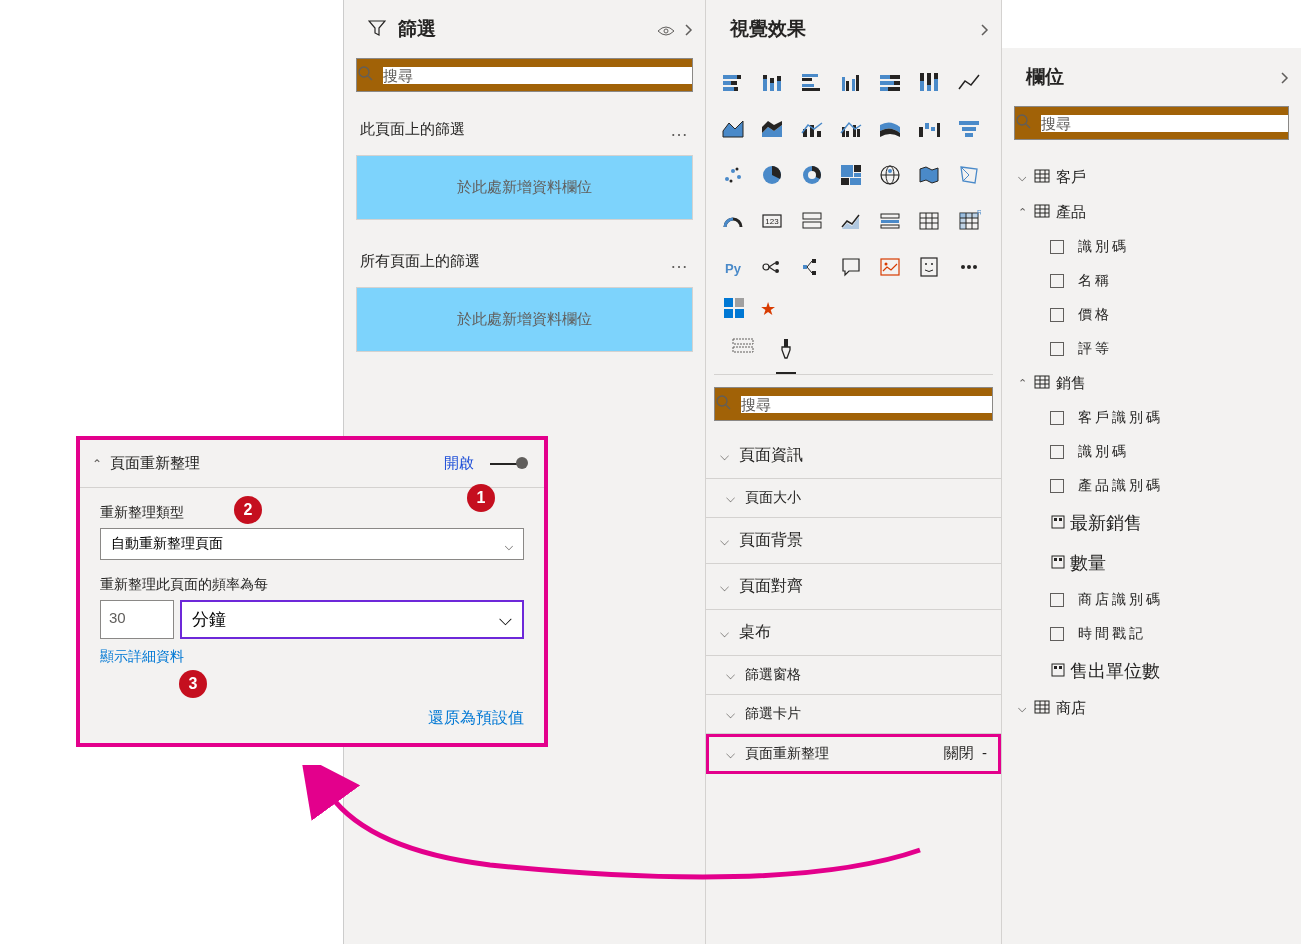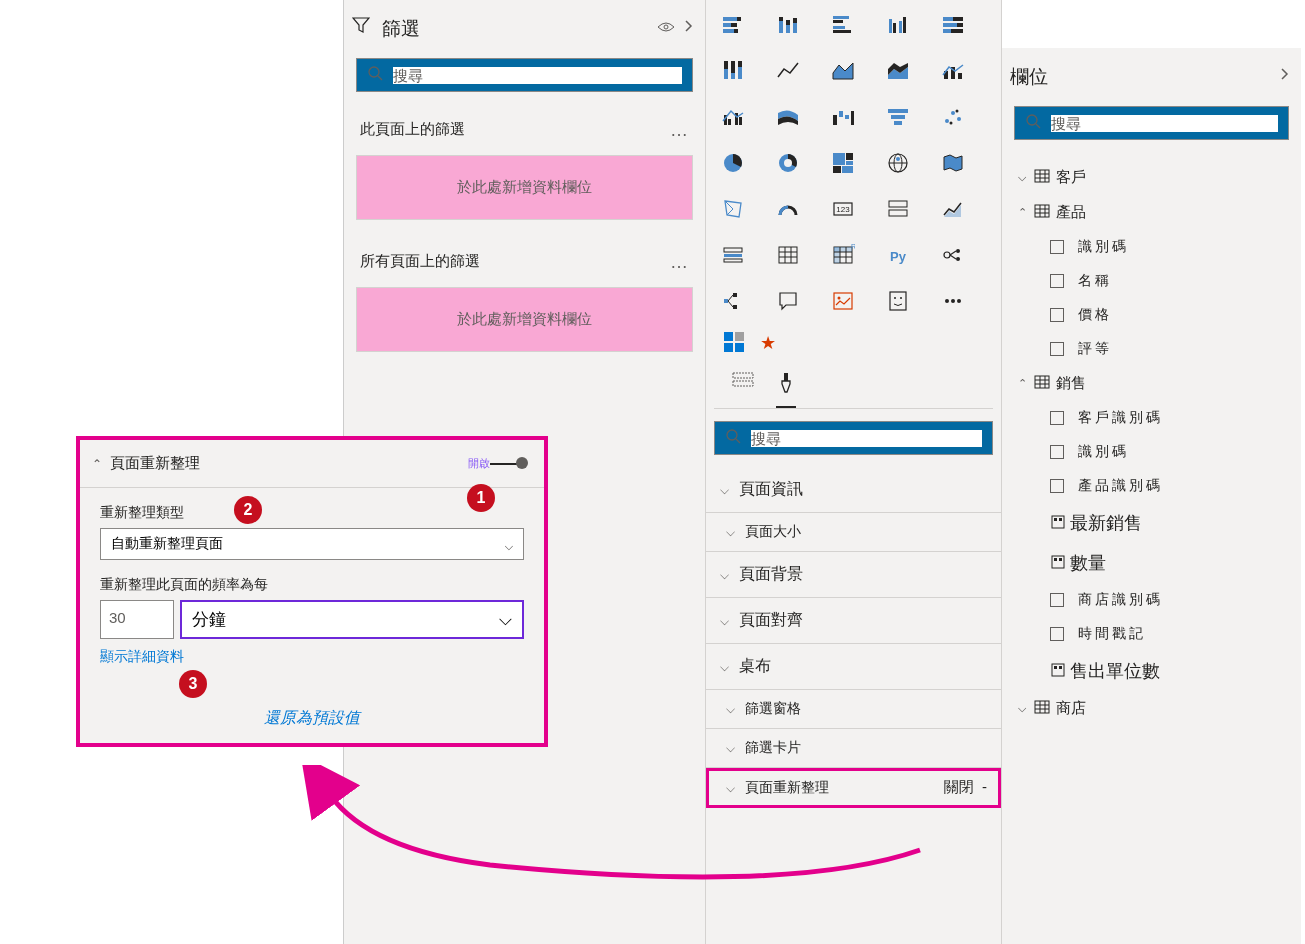--- a/index.html
+++ b/index.html
@@ -3,37 +3,37 @@
 <meta charset="utf-8">
 <style>
 * { margin: 0; padding: 0; box-sizing: border-box; font-family: "Segoe UI", "Microsoft JhengHei", sans-serif; }
 body { width: 1305px; height: 944px; background: #fff; position: relative; overflow: hidden; }
 .container { display: flex; height: 100%; }
 .canvas-area { width: 344px; background: #fff; border-right: 1px solid #ccc; position: relative; }
 .filters-pane { width: 362px; background: #f3f2f1; border-right: 1px solid #d4d2d0; display: flex; flex-direction: column; }
 .viz-pane { width: 296px; background: #f3f2f1; border-right: 1px solid #d4d2d0; display: flex; flex-direction: column; }
 .fields-pane { width: 299px; background: #f3f2f1; display: flex; flex-direction: column; margin-top: 48px; }
 
-.pane-header { display: flex; align-items: flex-start; padding: 16px 12px 16px 8px; font-size: 19px; font-weight: 400; color: #252423; }
+.pane-header { display: flex; align-items: flex-end; padding: 16px 12px 16px 24px; font-size: 19px; font-weight: 700; color: #252423; }
 .pane-header .icon { margin-right: 12px; }
 .pane-header .title { flex: 1; }
 .pane-header .ctrl { margin-left: 8px; color: #605e5c; }
 
-.search-box { margin: 0 12px 12px 12px; border: 1px solid #8a8886; background: #0369a1; display: flex; align-items: center; padding: 6px 10px; }
+.search-box { margin: 0 12px 12px 12px; border: 1px solid #8a8886; background: #a16207; display: flex; align-items: center; padding: 6px 0; }
 .search-box.viz { margin: 12px 8px 0 8px; }
 .search-box .sicon { margin-right: 10px; color: #605e5c; }
 .search-box input { border: none; outline: none; font-size: 15px; flex: 1; }
 .search-box input::placeholder { color: #605e5c; }
 
 .filter-section { margin: 8px 12px 16px 12px; }
 .filter-section-header { display: flex; justify-content: space-between; align-items: flex-start; font-size: 15px; color: #252423; padding: 8px 4px; }
-.filter-dropzone { border: 1px solid #d4d2d0; background: #f9a8d4; padding: 22px 10px; text-align: center; color: #605e5c; font-size: 15px; margin-top: 6px; }
+.filter-dropzone { border: 1px solid #d4d2d0; background: #7dd3fc; padding: 22px 10px; text-align: center; color: #605e5c; font-size: 15px; margin-top: 6px; }
 .dots { font-size: 18px; letter-spacing: 1px; color: #605e5c; }
 
-.viz-gallery { padding: 12px 14px 8px 14px; display: grid; grid-template-columns: repeat(5, 1fr); gap: 20px 8px; }
+.viz-gallery { padding: 12px 14px 8px 14px; display: grid; grid-template-columns: repeat(7, 1fr); gap: 20px 8px; }
 .viz-icon { width: 26px; height: 26px; display: flex; align-items: center; justify-content: center; }
 .viz-icon svg { width: 24px; height: 24px; }
 
 .viz-extra { padding: 10px 18px; display: flex; gap: 16px; }
 .viz-extra .sq { display: grid; grid-template-columns: repeat(2,9px); grid-template-rows: repeat(2,9px); gap: 2px; }
 .viz-extra .sq div { background: #0078d4; }
 .viz-extra .sq div:nth-child(2) { background: #a0a0a0; }
 .viz-extra .star { color: #d83b01; font-size: 18px; }
 
 .viz-tabs { display: flex; padding: 8px 18px 0 18px; gap: 22px; border-bottom: 1px solid #d4d2d0; margin: 0 8px; }
@@ -56,35 +56,35 @@
 .tree-item.child { padding-left: 48px; }
 .tree-item.child .label { letter-spacing: 3px; font-size: 14px; }
 .tree-item .aggicon { width: 20px; margin-left: 42px; }
 .tree-item.agg .label { font-size: 18px; font-weight: 400; }
 .tree-item.agg { padding-left: 6px; }
 
 .callout { position: absolute; left: 76px; top: 436px; width: 472px; background: #f3f2f1; border: 4px solid #e3008c; z-index: 10; }
 .callout-header { display: flex; align-items: center; padding: 14px 14px 14px 4px; border-bottom: 1px solid #d4d2d0; }
 .callout-header .chev { margin: 0 8px; font-size: 12px; color: #605e5c; }
 .callout-header .title { flex: 1; font-size: 15px; color: #252423; }
-.callout-header .toggle-label { font-size: 11px; color: #8b5cf6; margin-right: 0; }
+.callout-header .toggle-label { font-size: 15px; color: #1d4ed8; margin-right: 16px; }
 .callout-header .toggle { width: 36px; height: 2px; background: #252423; position: relative; margin-right: 4px; }
 .callout-header .toggle::after { content: ''; position: absolute; right: -2px; top: -6px; width: 12px; height: 12px; border-radius: 50%; background: #605e5c; }
 
 .callout-body { padding: 16px 20px 10px 20px; }
 .field-label { font-size: 14px; color: #252423; margin-bottom: 6px; }
 .dropdown { border: 1px solid #8a8886; background: #fff; padding: 6px 10px; display: flex; align-items: flex-end; font-size: 14px; margin-bottom: 16px; }
 .dropdown .val { flex: 1; }
 .dropdown .dchev { color: #605e5c; font-size: 11px; }
 .interval-row { display: flex; gap: 6px; margin-bottom: 8px; }
 .interval-num { width: 74px; border: 1px solid #8a8886; background: #fff; padding: 8px 8px 4px 8px; font-size: 15px; color: #605e5c; }
 .interval-unit { flex: 1; border: 2px solid #6d28d9; background: #fff; padding: 6px 10px; display: flex; align-items: center; font-size: 17px; }
 .interval-unit .val { flex: 1; }
 .link { color: #0078d4; font-size: 14px; cursor: pointer; }
-.callout-footer { padding: 32px 20px 14px 20px; text-align: center; font-style: italic; }
+.callout-footer { padding: 32px 20px 14px 20px; text-align: right; }
 .callout-footer .link { font-size: 16px; }
 
 .num-badge { position: absolute; width: 28px; height: 28px; border-radius: 50%; background: #c50f1f; color: #fff; display: flex; align-items: center; justify-content: center; font-size: 16px; font-weight: 600; z-index: 20; }
 .badge1 { left: 467px; top: 484px; }
 .badge2 { left: 234px; top: 496px; }
 .badge3 { left: 179px; top: 670px; }
 
 .arrow-svg { position: absolute; left: 290px; top: 765px; width: 660px; height: 140px; z-index: 5; pointer-events: none; }
 </style>
 </head>
@@ -132,20 +132,28 @@
     <div class="filter-section">
       <div class="filter-section-header">
         <span>所有頁面上的篩選</span>
         <span class="dots">…</span>
       </div>
       <div class="filter-dropzone">於此處新增資料欄位</div>
     </div>
   </div>
 
   <div class="viz-pane">
+    <div class="pane-header">
+      <span class="title">視覺效果</span>
+      <span class="ctrl">
+        <svg width="10" height="14" viewBox="0 0 10 14">
+            <path d="M3 2 L8 7 L3 12" fill="none" stroke="#605e5c" stroke-width="1.5"></path>
+          </svg>
+      </span>
+    </div>
     <div class="viz-gallery">
 
       <div class="viz-icon">
           <svg viewBox="0 0 24 24">
             <rect x="2" y="4" width="14" height="4" fill="#4a8ac9"></rect>
             <rect x="16" y="4" width="4" height="4" fill="#252423"></rect>
             <rect x="2" y="10" width="8" height="4" fill="#4a8ac9"></rect>
             <rect x="10" y="10" width="6" height="4" fill="#252423"></rect>
             <rect x="2" y="16" width="11" height="4" fill="#4a8ac9"></rect>
             <rect x="13" y="16" width="4" height="4" fill="#252423"></rect>

